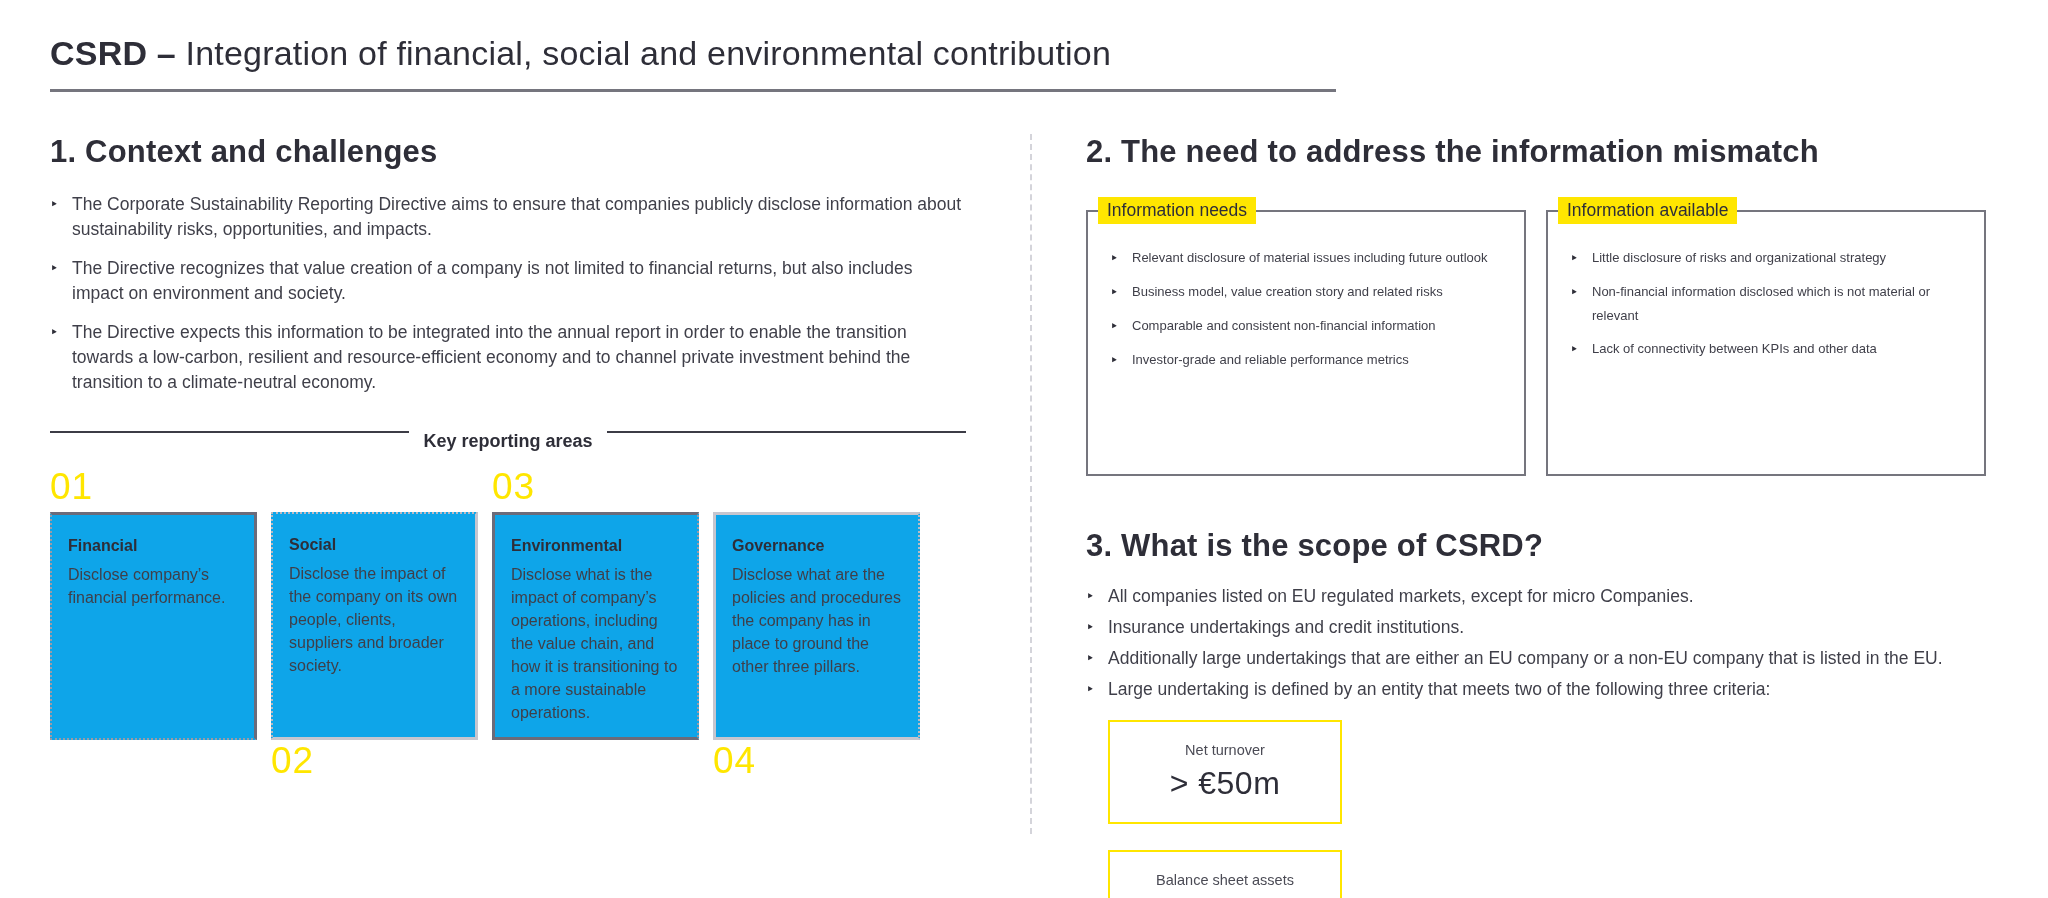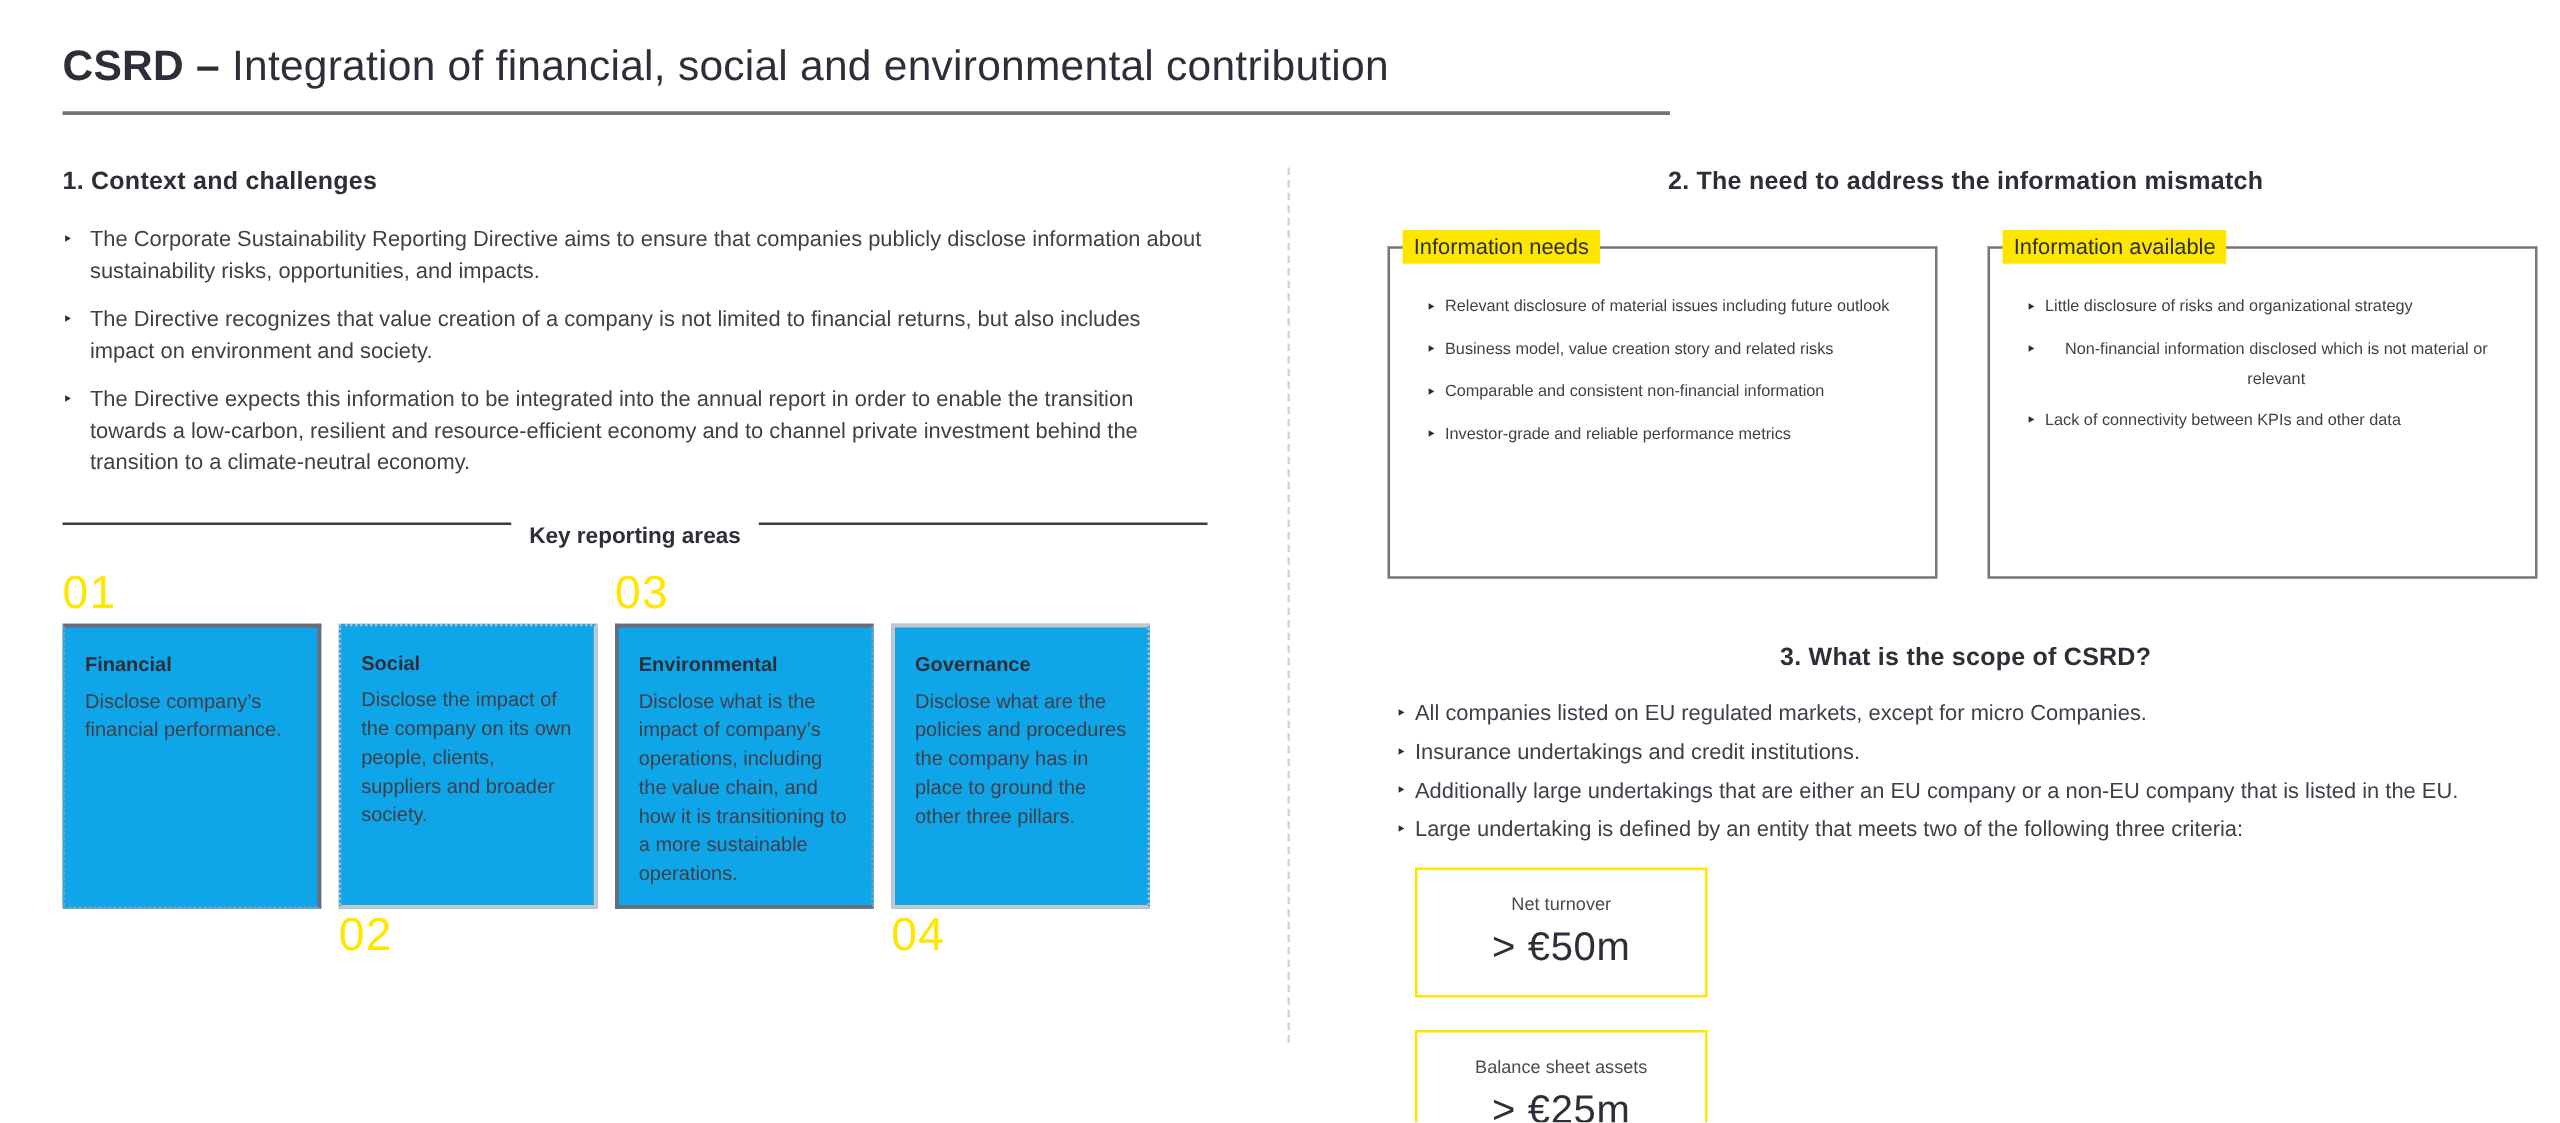--- a/index.html
+++ b/index.html
@@ -18,23 +18,23 @@
 
   
   h1{font-size:34px;font-weight:400;color:var(--dark);letter-spacing:.2px;}
   h1 .t-bold{font-weight:700;margin-top:29px;}
   .title-rule{width:1286px;border-bottom:3px solid #75757e;margin-top:16px;}
 
   
   .columns{display:flex;align-items:stretch;margin-top:42px;height:716px;}
   .col-left{width:916px;flex:none;}
   .vdivider{flex:none;border-left:2px dashed #d4d4da;margin-left:64px;height:700px;}
-  .col-right{flex:none;width:925px;margin-left:78px;text-align:center;}
-
-  h2{font-size:20px;font-weight:700;color:var(--dark);letter-spacing:.2px;}
+  .col-right{flex:none;width:925px;margin-left:54px;}
+
+  h2{font-size:31px;font-weight:700;color:var(--dark);letter-spacing:.2px;}
 
   
   .bullets{margin-top:22px;}
   .bullet{display:flex;margin-bottom:14px;}
   .bullet .marker{flex:none;width:22px;color:var(--dark);font-size:14px;line-height:25px;}
   .bullet .btext{font-size:17.5px;line-height:25px;color:var(--text);}
 
   
   .key-divider{display:flex;align-items:flex-start;margin-top:36px;}
   .key-divider .kline{flex:1;border-top:2px solid #3c3c46;}
@@ -46,21 +46,21 @@
   .num{height:46px;font-size:37px;line-height:42px;color:var(--yellow);font-weight:500;letter-spacing:1px;}
   .area-box{height:228px;background:#0ea5e9;padding:22px 16px;}
   .area-box .area-title{font-size:16px;font-weight:700;color:var(--dark);margin-bottom:8px;}
   .area-box .area-text{font-size:16px;line-height:23px;color:var(--text);}
   .b1{border-top:3px solid var(--bdark);border-right:3px solid var(--bdark);border-left:2px dotted var(--bdot);border-bottom:2px dotted var(--bdot);}
   .b2{border-top:2px dotted var(--bdot-l);border-left:2px dotted var(--bdot-l);border-right:3px solid var(--blight);border-bottom:3px solid var(--blight);}
   .b3{border-top:3px solid var(--bdark);border-left:3px solid var(--bdark);border-bottom:3px solid var(--bdark);border-right:2px dotted var(--bdot);}
   .b4{border-top:3px solid var(--blight);border-left:3px solid var(--blight);border-bottom:3px solid var(--blight);border-right:2px dotted var(--bdot-l);}
 
   
-  .info-row{display:flex;gap:40px;margin-top:40px;}
+  .info-row{display:flex;gap:20px;margin-top:40px;}
   .info-box{position:relative;width:440px;height:266px;border:2px solid #75757e;background:#fff;padding:34px 22px 0 22px;}
   .info-label{position:absolute;top:-15px;left:10px;background:var(--yellow);color:var(--dark);font-size:17.5px;padding:3px 9px;}
   .info-box .bullet{margin-bottom:9px;}
   .info-box .bullet .btext{font-size:13px;line-height:24px;}
 
   
   .s3{margin-top:52px;}
   .col-right .bullets.scope{margin-top:20px;}
   .scope .bullet{margin-bottom:6px;}
 

